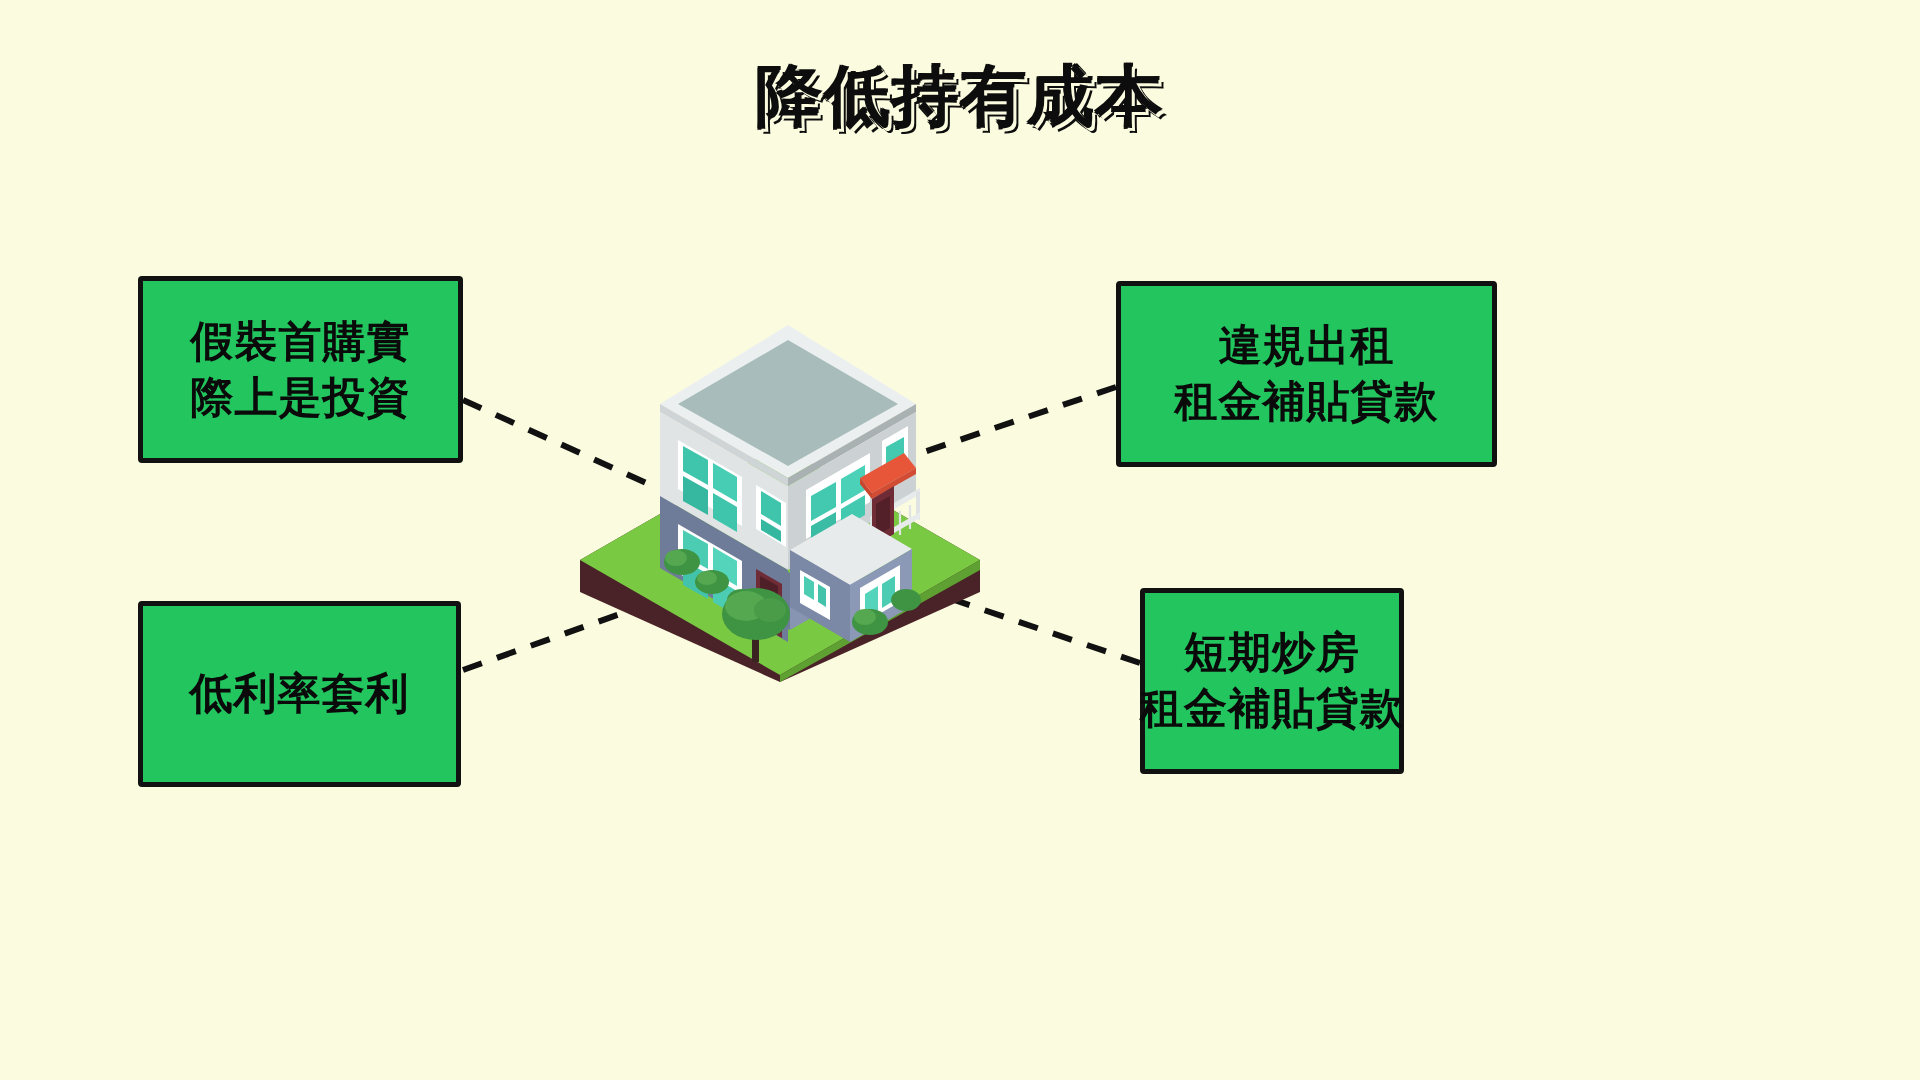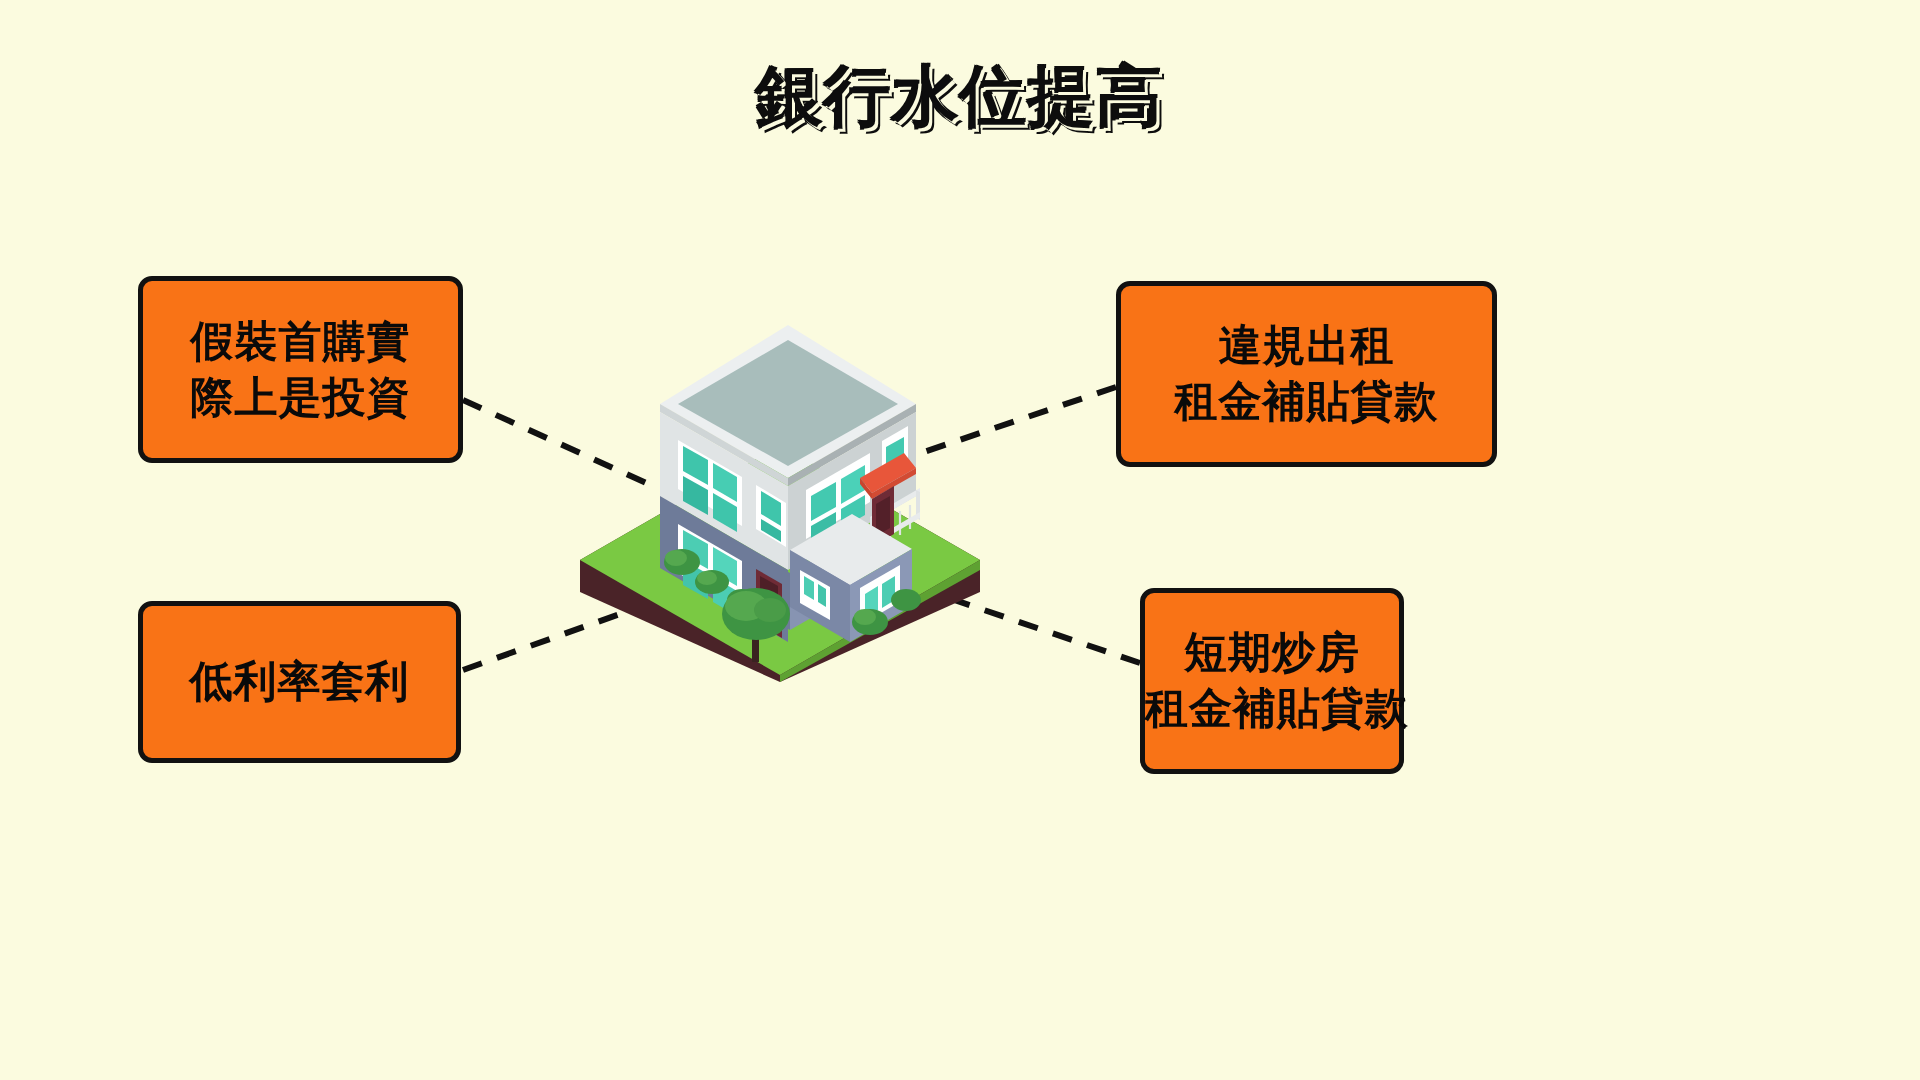--- a/index.html
+++ b/index.html
@@ -46,58 +46,59 @@
   #lines {
     position: absolute;
     left: 0; top: 0;
     width: 1920px; height: 1080px;
     pointer-events: none;
   }
 
   
   .callout {
     position: absolute;
-    background: #f97316;
+    background: #22c55e;
     border: 5px solid #111111;
-    border-radius: 14px;
+    border-radius: 4px;
     box-sizing: border-box;
     display: flex;
     flex-direction: column;
+    align-items: center;
     justify-content: center;
     font-weight: bold;
     color: #0a0a0a;
     font-size: 43px;
     line-height: 1.30;
     letter-spacing: 1px;
     text-align: center;
     user-select: none;
   }
   .callout .ln { display: block; white-space: nowrap; }
 
   #callout-top-left    { left: 138px; top: 276px; width: 325px; height: 187px; }
-  #callout-bottom-left { left: 138px; top: 601px; width: 323px; height: 162px; }
+  #callout-bottom-left { left: 138px; top: 601px; width: 323px; height: 186px; }
   #callout-top-right   { left: 1116px; top: 281px; width: 381px; height: 186px; }
   #callout-bottom-right{ left: 1140px; top: 588px; width: 264px; height: 186px; }
 
   
   #house-illustration {
     position: absolute;
     left: 560px;
     top: 270px;
     width: 440px;
     height: 420px;
   }
   #house-illustration svg { display: block; width: 100%; height: 100%; }
 </style>
 </head>
 <body style="background: rgb(251, 251, 223);">
 
 <div id="stage">
 
-  <div id="title">銀行水位提高</div>
+  <div id="title">降低持有成本</div>
 
   <svg id="lines" viewBox="0 0 1920 1080">
     <line x1="463" y1="400" x2="655" y2="487" stroke="#111111" stroke-width="6" stroke-dasharray="20 16" stroke-linecap="butt"></line>
     <line x1="1116" y1="387" x2="915" y2="455" stroke="#111111" stroke-width="6" stroke-dasharray="20 16" stroke-linecap="butt"></line>
     <line x1="463" y1="670" x2="645" y2="605" stroke="#111111" stroke-width="6" stroke-dasharray="20 16" stroke-linecap="butt"></line>
     <line x1="1140" y1="663" x2="925" y2="590" stroke="#111111" stroke-width="6" stroke-dasharray="20 16" stroke-linecap="butt"></line>
   </svg>
 
   <div id="house-illustration">
     <svg viewBox="0 0 440 420" xmlns="http://www.w3.org/2000/svg">

